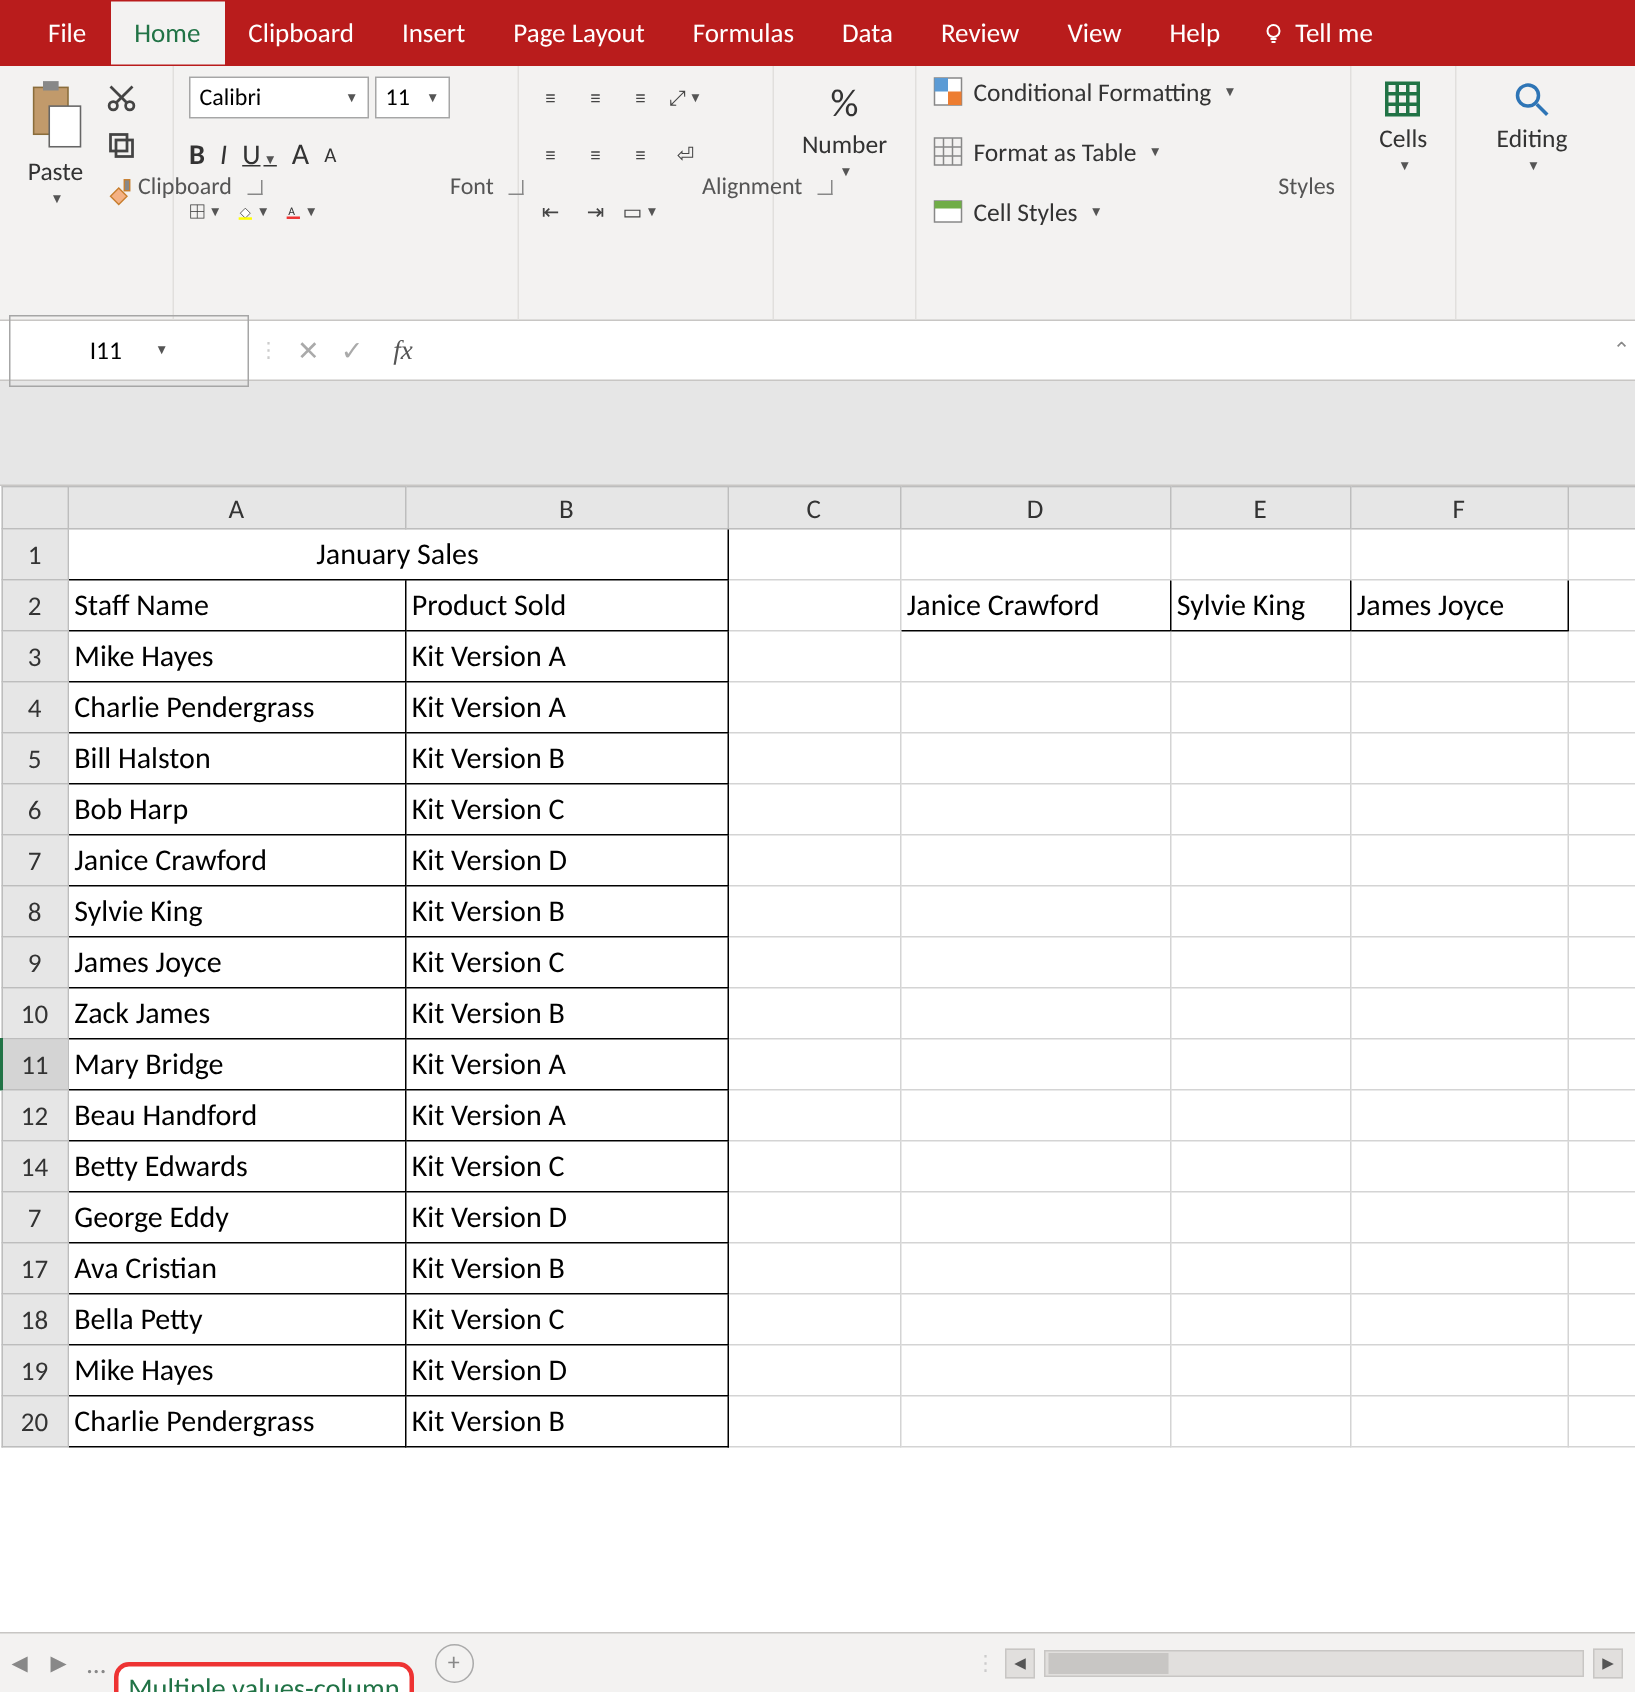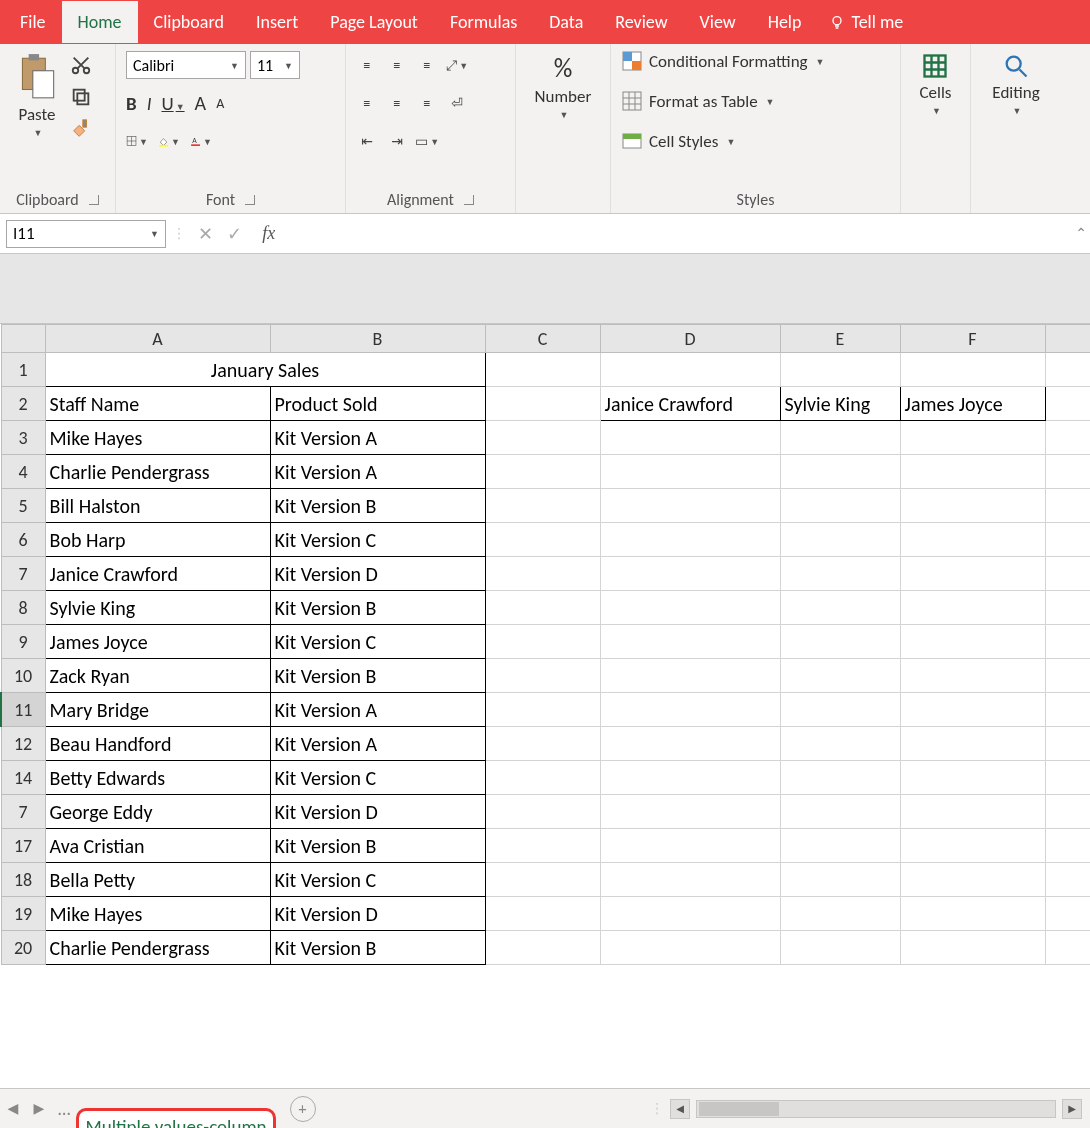--- a/index.html
+++ b/index.html
@@ -1,45 +1,45 @@
 <!DOCTYPE html>
 <html><head>
 <meta charset="utf-8">
 <style>
   * { box-sizing: border-box; margin: 0; padding: 0; font-family: "Segoe UI", Calibri, sans-serif; }
   body { width: 1090px; height: 1128px; background: #fff; overflow: hidden; font-size: 14px; }
 
   
-  .tabs { display: flex; align-items: center; height: 44px; background: #ef4444; color: #fff; padding: 0 4px; gap: 0; }
+  .tabs { display: flex; align-items: center; height: 44px; background: #b91c1c; color: #fff; padding: 0 16px; gap: 0; }
   .tab { padding: 10px 16px; font-size: 18px; cursor: pointer; }
   .tab.active { background: #f3f2f1; color: #217346; }
   .tellme { display: flex; align-items: center; gap: 6px; padding: 10px 12px; font-size: 18px; }
   .bulb { width: 16px; height: 16px; }
 
   
   .ribbon { display: flex; background: #f3f2f1; border-bottom: 1px solid #c8c6c4; height: 170px; }
-  .group { border-right: 1px solid #e1dfdd; padding: 6px 10px 4px 10px; display: flex; flex-direction: column; }
+  .group { border-right: 1px solid #e1dfdd; padding: 6px 10px 16px 10px; display: flex; }
   .group-body { flex: 1; display: flex; align-items: flex-start; gap: 6px; }
   .group-label { text-align: center; color: #555; font-size: 16px; padding-top: 2px; display: flex; justify-content: center; align-items: center; gap: 10px; }
   .dl { width: 10px; height: 10px; border: 1px solid #888; border-left: none; border-top: none; display:inline-block; }
   .btn-col { display: flex; flex-direction: column; align-items: center; gap: 2px; }
   .btn-row { display: flex; align-items: center; gap: 4px; height: 30px; }
   .ico { width: 22px; height: 22px; display:inline-flex; align-items:center; justify-content:center; color:#444; }
   .dd { font-size: 9px; color:#555; margin-left:2px; }
   .font-name { width: 120px; height: 28px; background:#fff; border:1px solid #a6a6a6; font-size:16px; padding:2px 6px; display:flex; align-items:center; justify-content:space-between;}
   .font-size { width: 50px; height: 28px; background:#fff; border:1px solid #a6a6a6; font-size:16px; padding:2px 6px; display:flex; align-items:center; justify-content:space-between;}
   .paste-ico { width:42px; height:50px; }
   .lbl { font-size: 17px; color:#333; }
   .big-btn { display:flex; flex-direction:column; align-items:center; gap:2px; padding:2px 6px; }
   .styles-col { display:flex; flex-direction:column; gap:18px; }
   .styles-item { display:flex; align-items:center; gap:6px; font-size:17px; color:#333; }
 
   
   .fx-row { display:flex; align-items:center; height:40px; border-bottom:1px solid #c8c6c4; background:#fff; }
-  .namebox { width: 160px; height: 28px; border:1px solid #a6a6a6; margin:4px 6px; display:flex; align-items:center; justify-content:space-between; padding:0 6px; font-size:17px;gap:20px;}
+  .namebox { width: 160px; height: 48px; border:1px solid #a6a6a6; margin:4px 6px; display:flex; align-items:center; justify-content:center; padding:0 6px; font-size:17px;gap:20px;}
   .fx-btns { display:flex; align-items:center; gap:14px; padding:0 12px; color:#aaa; font-size:18px;}
   .fx-label { font-style: italic; font-family: "Cambria Math", serif; color:#555; font-size:18px; padding:0 8px;}
   .fx-input { flex:1; height:32px; border:none; font-size:17px; }
   .fx-expand { width:18px; color:#888; font-size:14px; text-align:center; }
 
   .gap { height: 70px; background:#e6e6e6; border-bottom:1px solid #c8c6c4;}
 
   
   .grid-wrap { position:relative; }
   table.sheet { border-collapse: collapse; table-layout: fixed; width: 100%; }
@@ -261,21 +261,21 @@
             <path d="M3 9h18M3 15h18M9 3v18M15 3v18"></path>
           </svg>
         <span class="lbl">Cells</span>
         <span class="dd">▼</span>
       </div>
     </div>
     <div class="group-label"></div>
   </div>
 
   <div class="group" style="width:90px;border-right:none">
-    <div class="group-body" style="justify-content:center">
+    <div class="group-body" style="justify-content:flex-end">
       <div class="big-btn">
         <svg width="28" height="28" viewBox="0 0 24 24" fill="none" stroke="#2e75b6" stroke-width="2">
             <circle cx="10" cy="10" r="6"></circle>
             <path d="M15 15l6 6"></path>
           </svg>
         <span class="lbl">Editing</span>
         <span class="dd">▼</span>
       </div>
     </div>
     <div class="group-label"></div>
@@ -408,21 +408,21 @@
           <td class="cell bordered">James Joyce</td>
           <td class="cell bordered">Kit Version C</td>
           <td class="cell"></td>
           <td class="cell"></td>
           <td class="cell"></td>
           <td class="cell"></td>
           <td class="cell"></td>
         </tr>
         <tr>
           <td class="rowhdr">10</td>
-          <td class="cell bordered">Zack Ryan</td>
+          <td class="cell bordered">Zack James</td>
           <td class="cell bordered">Kit Version B</td>
           <td class="cell"></td>
           <td class="cell"></td>
           <td class="cell"></td>
           <td class="cell"></td>
           <td class="cell"></td>
         </tr>
         <tr>
           <td class="rowhdr active">11</td>
           <td class="cell bordered">Mary Bridge</td>

